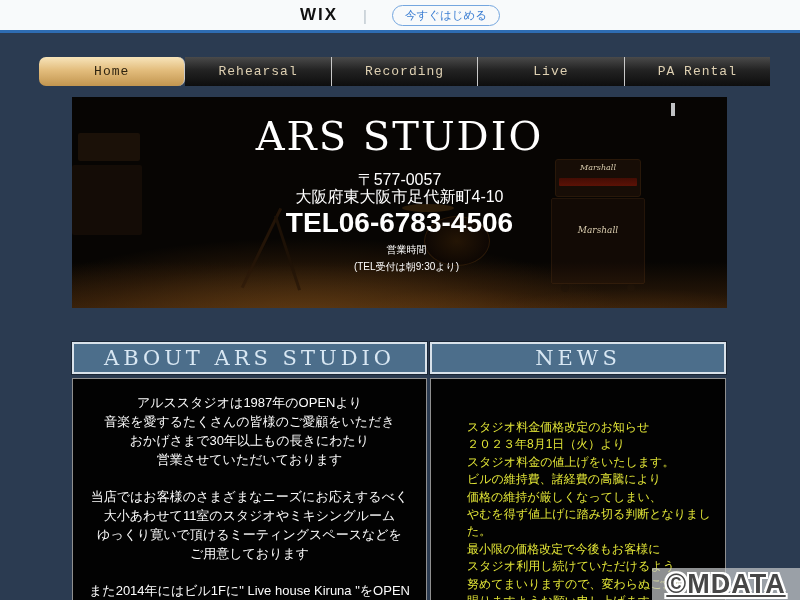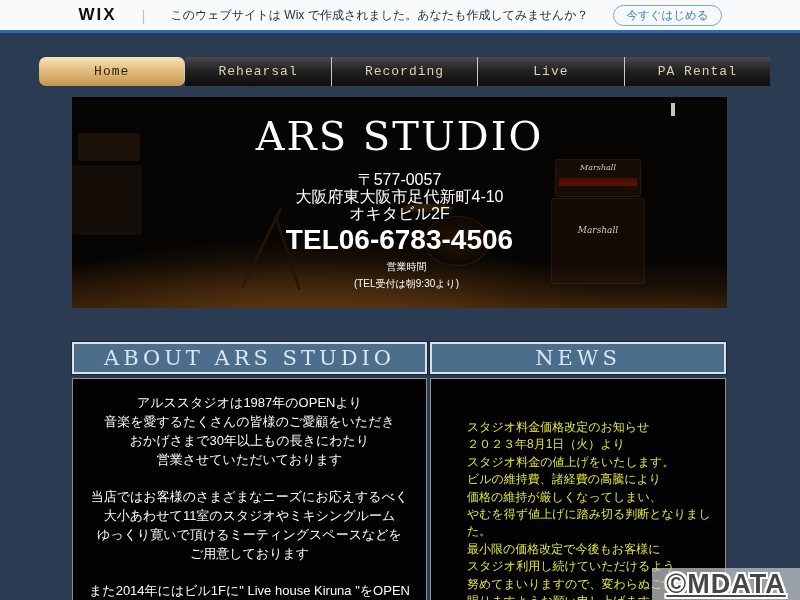--- a/index.html
+++ b/index.html
@@ -123,21 +123,20 @@
       0 -2px 0 #fff, 0 2px 0 #fff, -2px 0 0 #fff, 2px 0 0 #fff;
     text-decoration: underline;
   }
 </style>
 </head>
 <body>
 
 <div class="wix-banner">
   <span class="wix-logo">WIX</span>
   <span class="wix-divider">|</span>
-  <span class="wix-message">このウェブサイトは Wix で作成されました。あなたも作成してみませんか？</span>
   <button class="wix-cta">今すぐはじめる</button>
 </div>
 
 <div class="nav">
   <div class="nav-tab active">Home</div>
   <div class="nav-tab">Rehearsal</div>
   <div class="nav-tab">Recording</div>
   <div class="nav-tab">Live</div>
   <div class="nav-tab">PA Rental</div>
 </div>
@@ -163,21 +162,20 @@
       <div class="marshall-wheel"></div>
         <div class="marshall-wheel"></div>
     </div>
   </div>
   <div class="hero-floor"></div>
 
   <div class="hero-text">
     <div class="hero-title">ARS STUDIO</div>
     <div class="hero-addr">〒577-0057</div>
     <div class="hero-addr" style="margin-top:0">大阪府東大阪市足代新町4-10</div>
-    <div class="hero-addr" style="margin-top:0">オキタビル2F</div>
     <div class="hero-tel">TEL06-6783-4506</div>
     <div class="hero-hours">営業時間</div>
     <div class="hero-hours" style="margin-top:0">(TEL受付は朝9:30より)</div>
   </div>
 </div>
 
 <div class="col-about">
   <div class="section-header">ABOUT ARS STUDIO</div>
   <div class="section-body about-body">
     <p class="about-para">アルススタジオは1987年のOPENより

